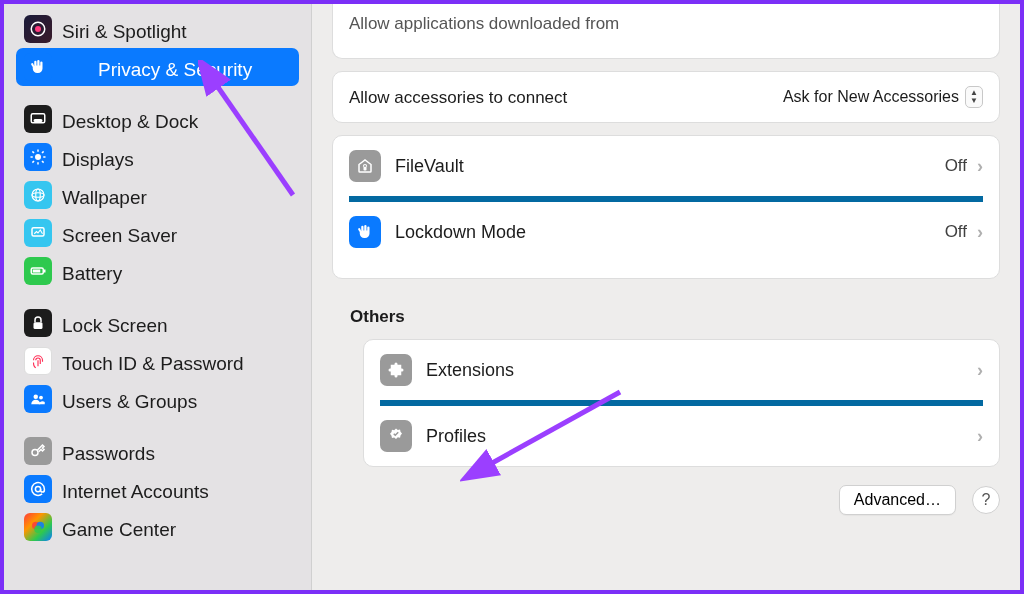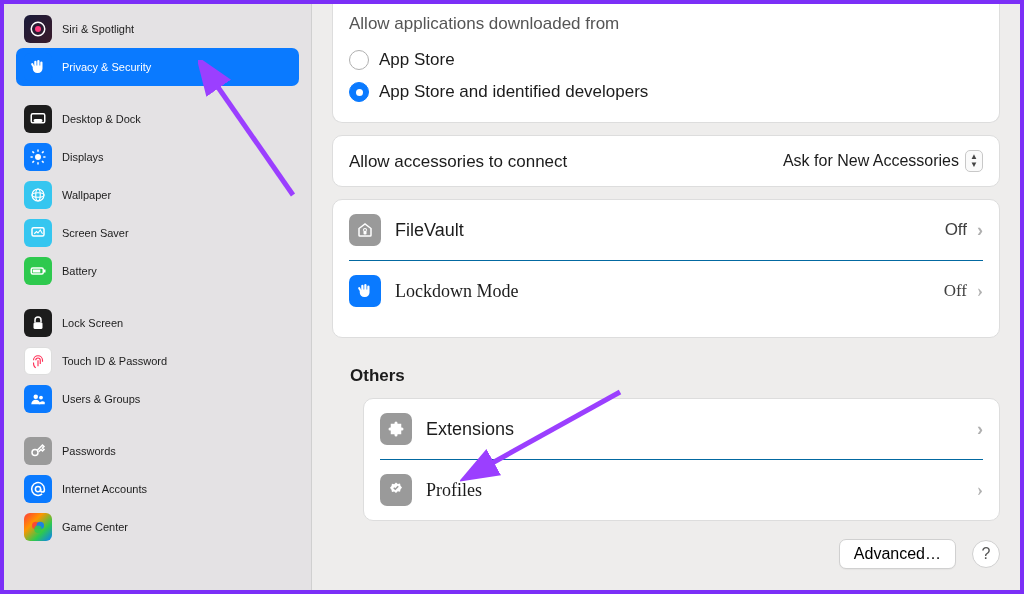--- a/index.html
+++ b/index.html
@@ -24,30 +24,31 @@
       background: #e4e2e4;
       padding: 6px 12px 0 12px;
       overflow-y: auto;
       border-right: 1px solid #d0d0d0;
     }
     .sidebar-group {
       margin-bottom: 14px;
     }
     .sidebar-item {
       display: flex;
-      align-items: center;
+      align-items: flex-end;
       padding: 5px 8px;
       border-radius: 7px;
       cursor: pointer;
-      font-size: 11px;
+      font-size: 19px;
       color: #1c1c1c;
     }
     .sidebar-item.selected {
       background: #0a7aff;
       color: #fff;
+      gap: 36px;
     }
     .sidebar-icon {
       width: 28px;
       height: 28px;
       border-radius: 6px;
       margin-right: 10px;
       display: flex;
       align-items: center;
       justify-content: center;
       flex-shrink: 0;
@@ -109,22 +110,21 @@
       font-size: 8px; line-height: 8px; color: #444;
       background: #fafafa;
     }
     .list-panel .row {
       display: flex;
       align-items: center;
       padding: 14px 0;
       cursor: pointer;
     }
     .list-panel .row + .row {
-      border-top: 1px solid #0369a1;
-      font-family: Liberation Serif, serif;
+      border-top: 6px solid #0369a1;
     }
     .row-icon {
       width: 32px; height: 32px; border-radius: 7px;
       margin-right: 14px;
       display: flex; align-items: center; justify-content: center;
     }
     .row-icon svg { width: 18px; height: 18px; }
     .row-label { font-size: 18px; }
     .row-value { color: #404040; font-size: 17px; }
     .chevron { margin-left: 10px; color: #b0b0b0; font-size: 18px; font-weight: bold; }
@@ -305,30 +305,20 @@
           </div>
           <span class="sidebar-label">Game Center</span>
         </div>
       </div>
     </div>
 
   <div class="main">
 
     <div class="panel" style="margin-top: 0; border-top-left-radius: 0; border-top-right-radius: 0; border-top: none; padding-top: 10px;">
       <div class="panel-heading">Allow applications downloaded from</div>
-      <div id="download-options">
-          <div class="radio-row">
-            <div class="radio"></div>
-            <span>App Store</span>
-          </div>
-          <div class="radio-row">
-            <div class="radio checked"></div>
-            <span>App Store and identified developers</span>
-          </div>
-        </div>
     </div>
 
     <div class="panel" style="display:flex; align-items:flex-end;gap:32px;">
       <span>Allow accessories to connect</span>
       <span class="spacer"></span>
       <span class="stepper">
         <span>Ask for New Accessories</span>
         <span class="stepper-arrows">
           <span>▲</span>
             <span>▼</span>

